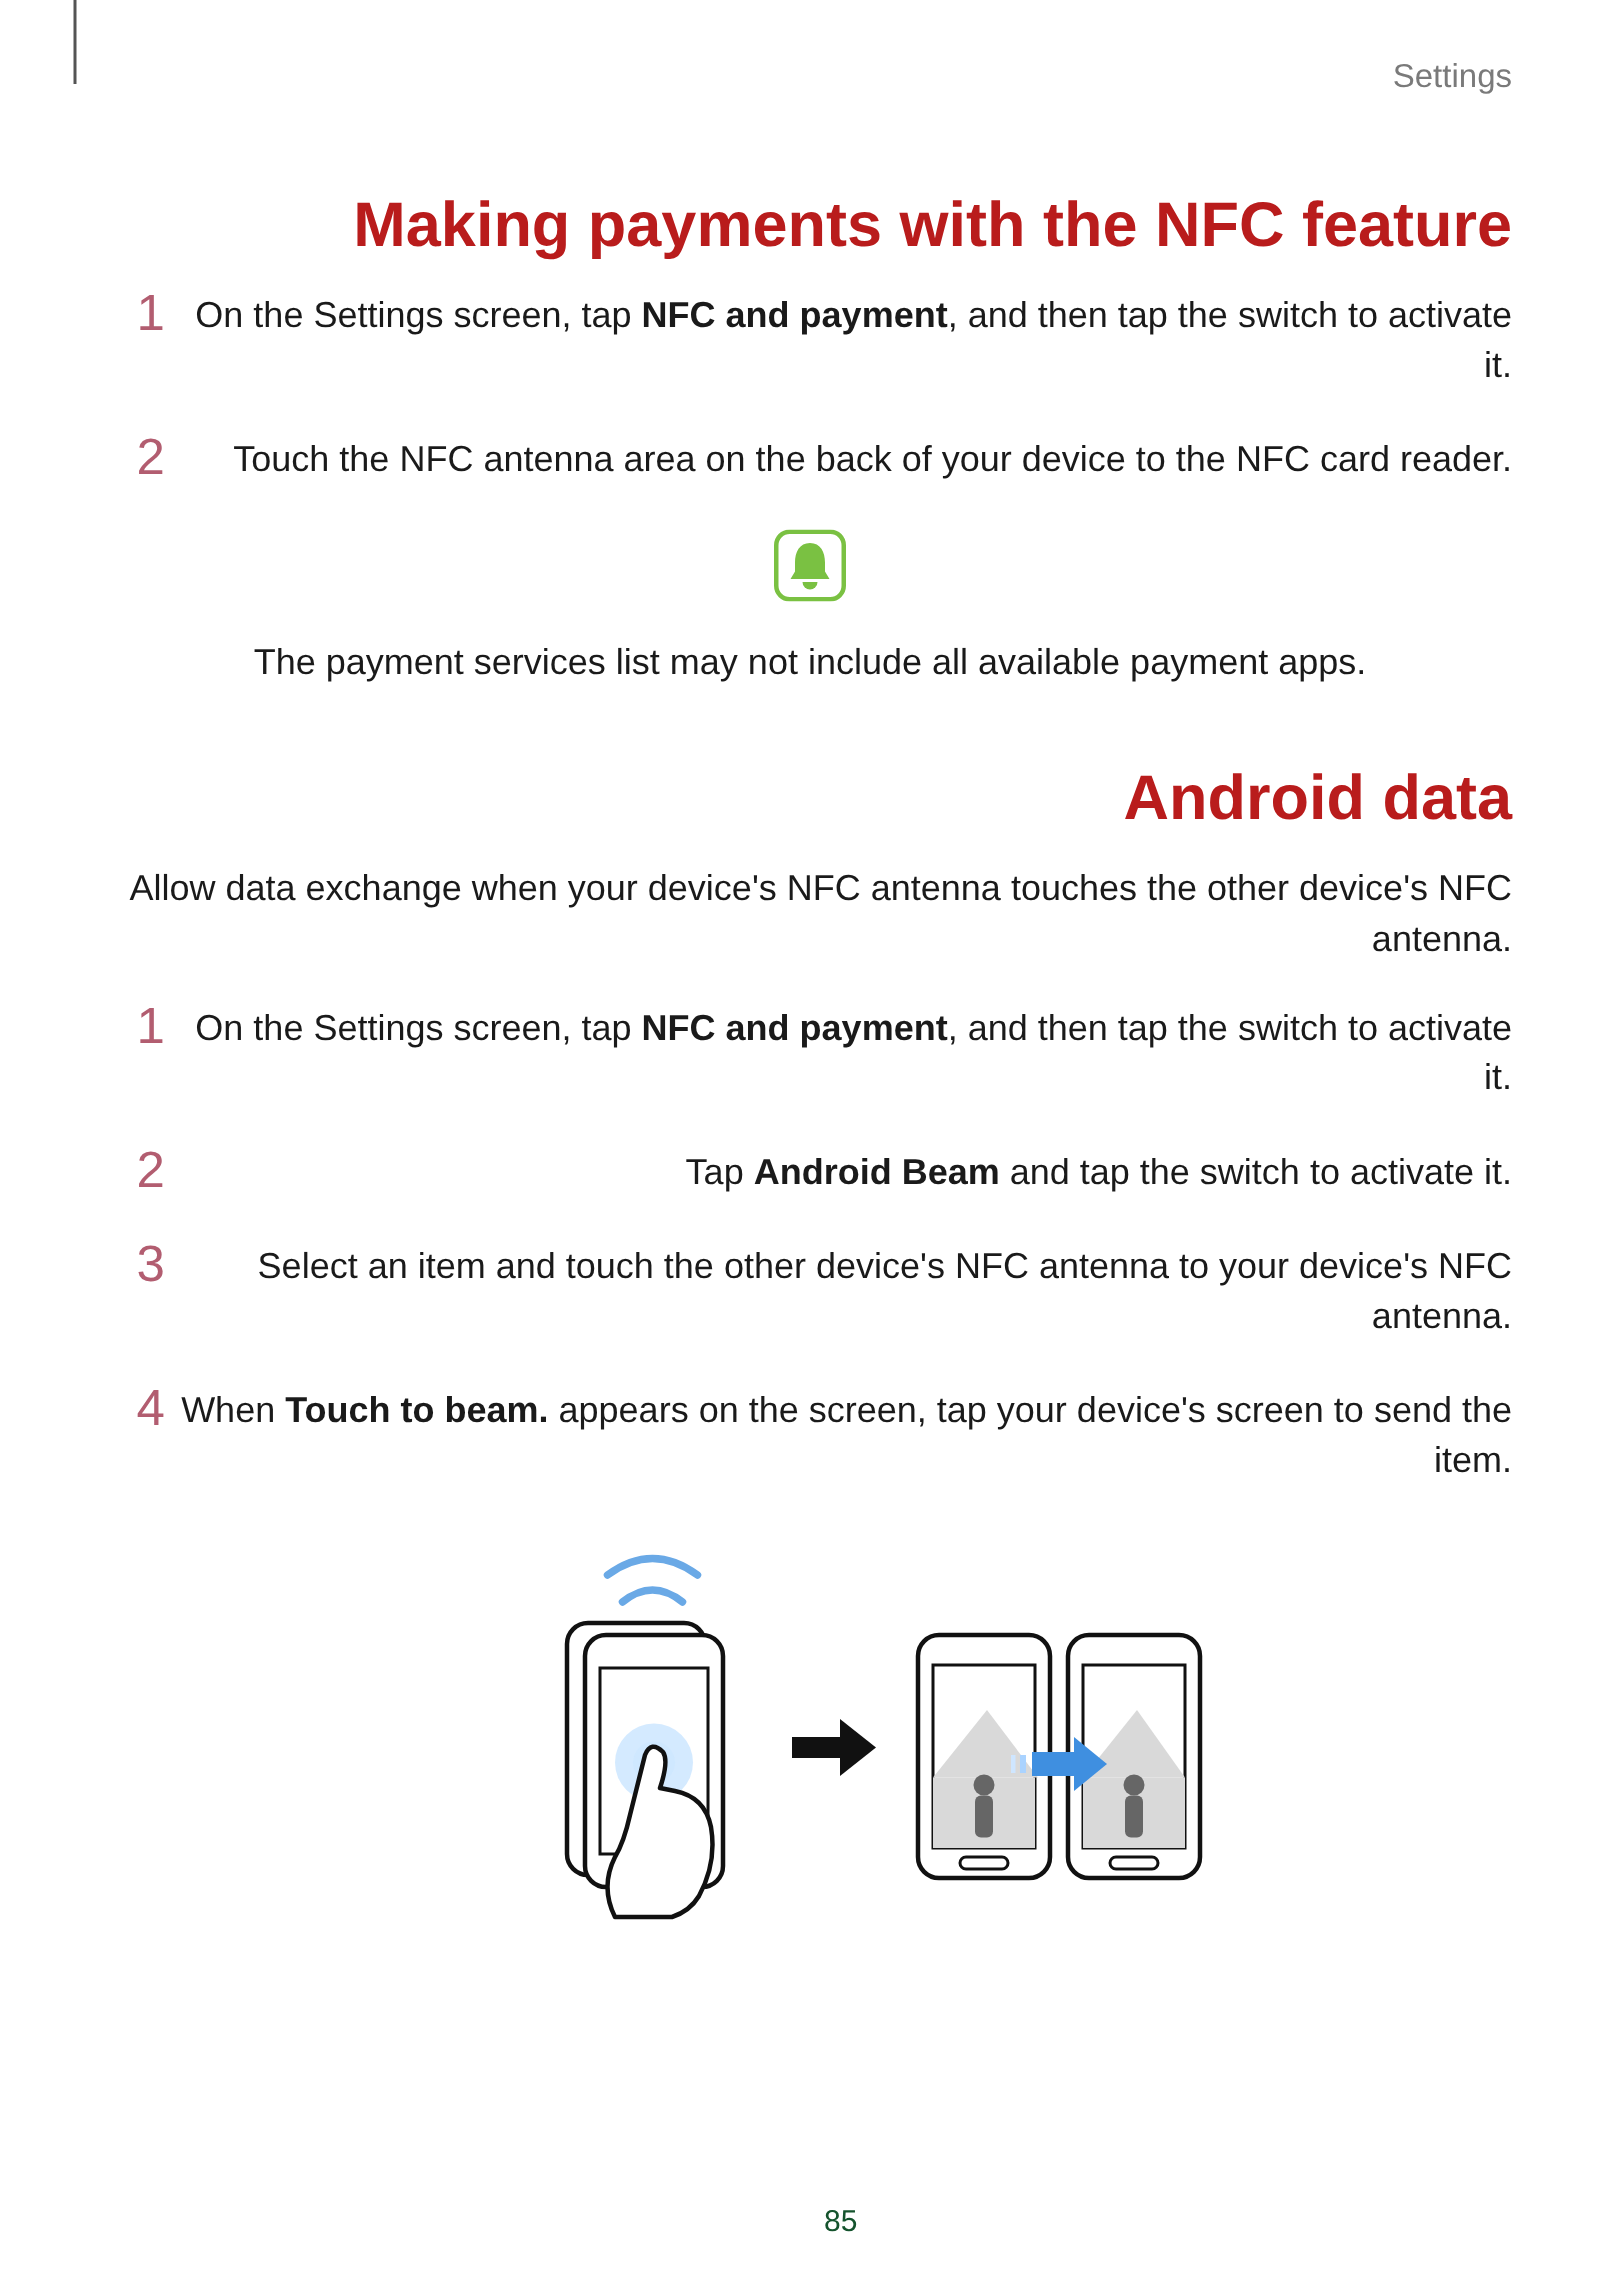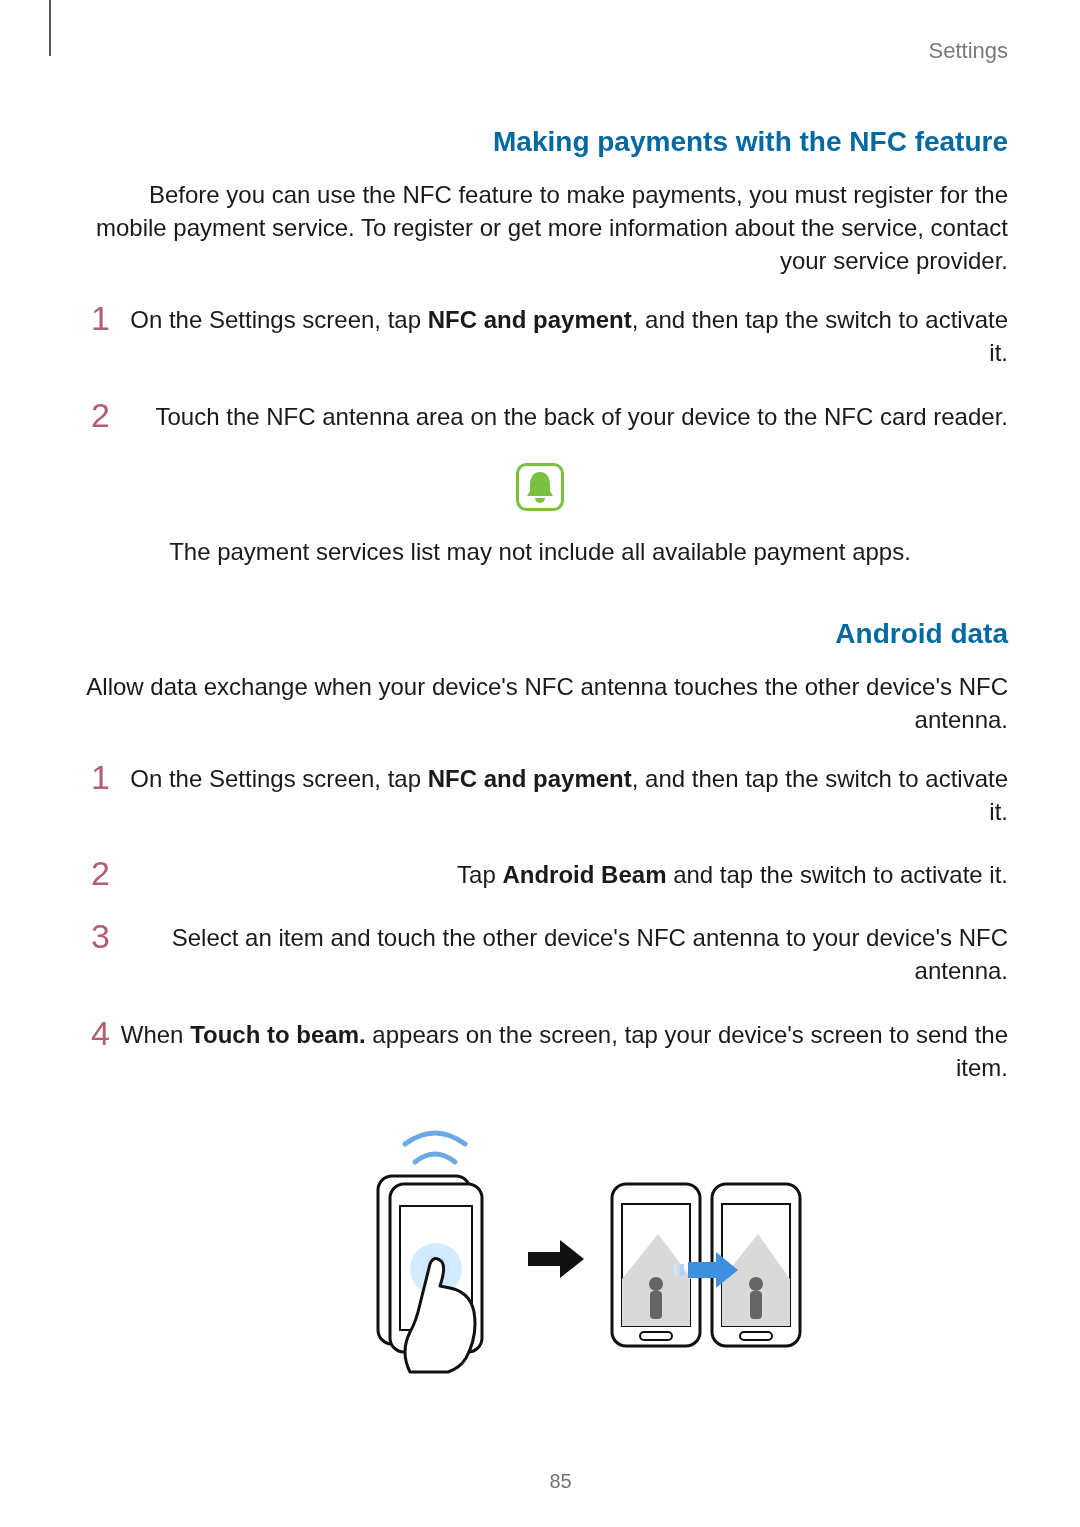--- a/index.html
+++ b/index.html
@@ -24,22 +24,22 @@
       height: 56px;
       background: #545454;
     }
     .breadcrumb {
       font-size: 22px;
       color: #7a7a7a;
       margin-left: -10px;
       margin-bottom: 62px;
     }
     h2.section {
-      color: #0369a1;
-      font-size: 28px;
+      color: #b91c1c;
+      font-size: 42px;
       font-weight: 700;
       margin-bottom: 20px;
     }
     p.body {
       font-size: 24px;
       line-height: 1.38;
       margin-bottom: 26px;
     }
     .step {
       display: flex;
@@ -85,33 +85,32 @@
       margin-top: 6px;
     }
     .illustration svg { display: block; }
     .page-number {
       position: absolute;
       bottom: 34px;
       left: 0;
       width: 100%;
       text-align: center;
       font-size: 20px;
-      color: #737373;
+      color: #14532d;
       padding-left: 41px;
     }
   </style>
 </head>
 <body>
 
 <div class="page">
   <div class="side-rule"></div>
   <div class="breadcrumb">Settings</div>
 
   <h2 class="section">Making payments with the NFC feature</h2>
-  <p class="body">Before you can use the NFC feature to make payments, you must register for the mobile payment service. To register or get more information about the service, contact your service provider.</p>
 
   <div class="step">
     <div class="step-num">1</div>
     <div class="step-text">
       <span>On the Settings screen, tap </span><span class="bold">NFC and payment</span><span>, and then tap the switch to activate it.</span>
     </div>
   </div>
 
   <div class="step">
     <div class="step-num">2</div>

